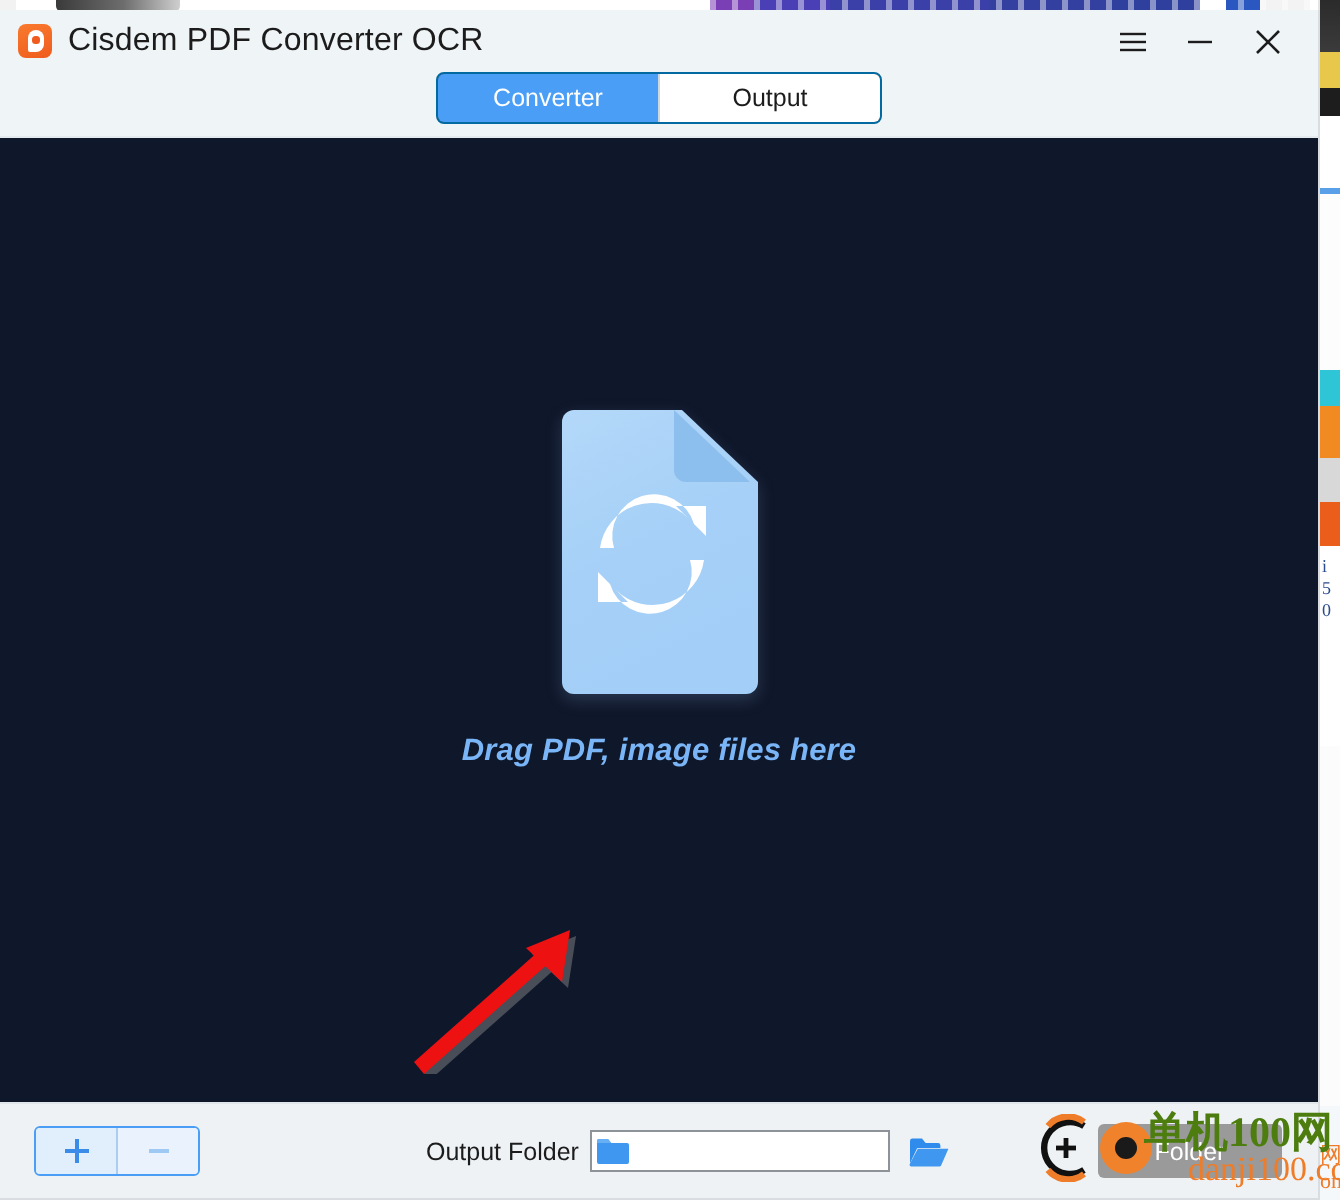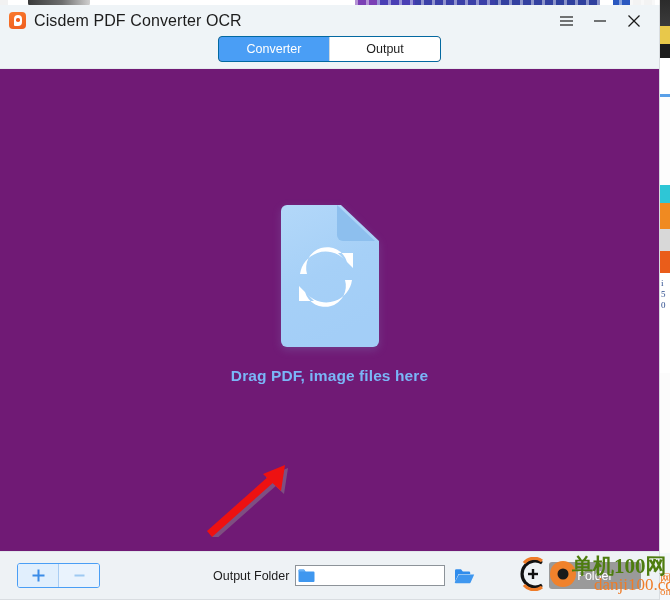--- a/index.html
+++ b/index.html
@@ -213,27 +213,28 @@
   }
   .seg.active {
     background: #4a9ef5;
     color: #ffffff;
   }
   .seg + .seg { border-left: 1px solid #cfd8de; }
 
   
   #main-area {
     flex: 1 1 auto;
-    background: #701a75;
+    background: #0f172a;
     border-top: 1px solid #e4eaee;
     position: relative;
     display: flex;
     flex-direction: column;
     align-items: center;
     justify-content: center;
+    font-style: italic;
   }
   #drop-zone {
     display: flex;
     flex-direction: column;
     align-items: center;
     margin-top: -30px;
     cursor: default;
   }
   #doc-icon {
     width: 106px;

